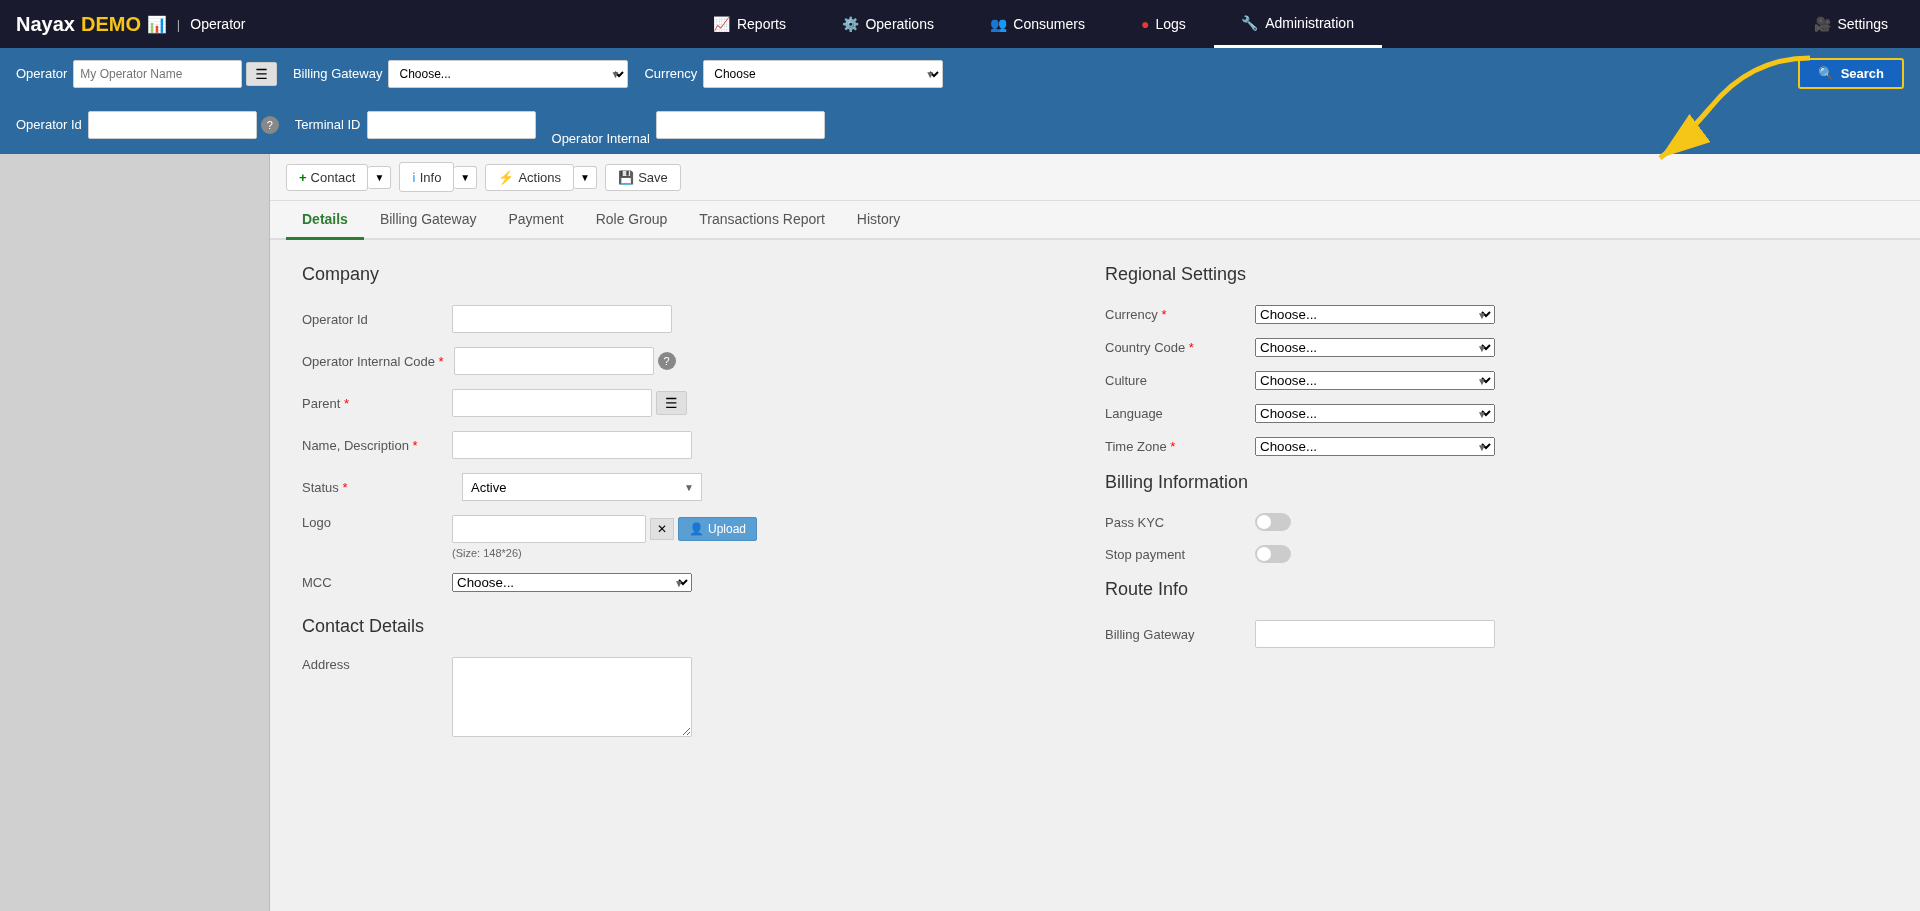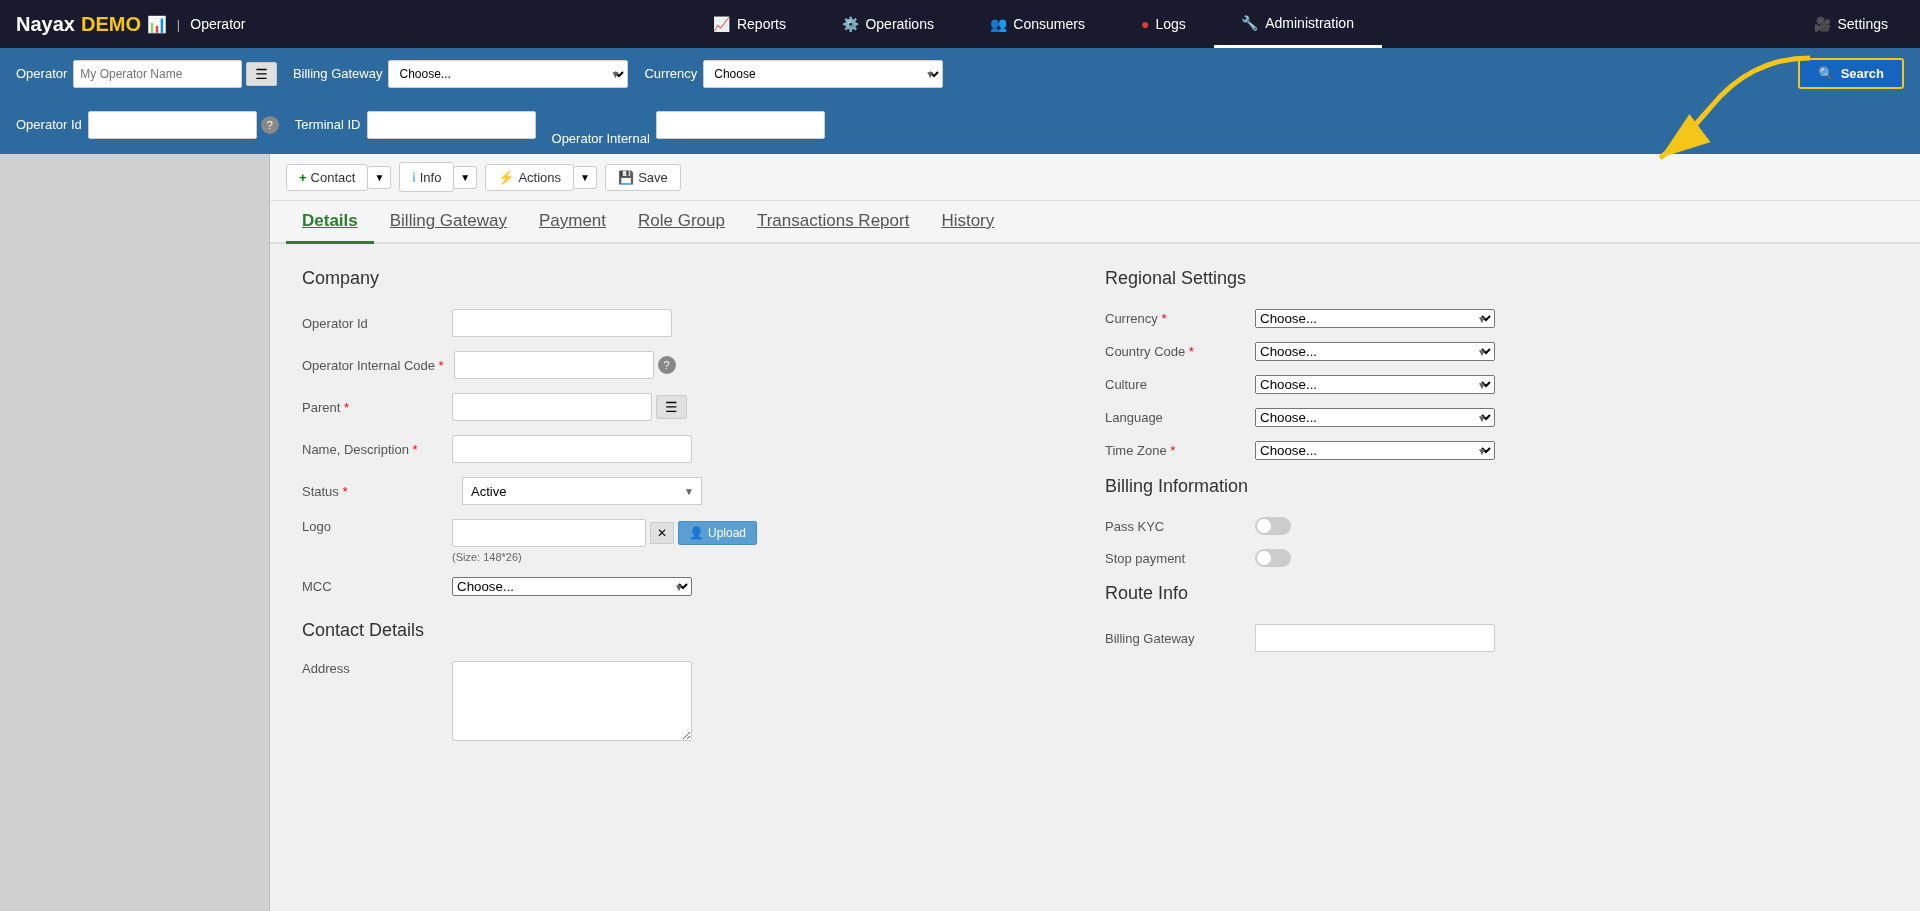--- a/index.html
+++ b/index.html
@@ -158,25 +158,24 @@
     
     .tabs {
       display: flex;
       background: #f5f5f5;
       border-bottom: 2px solid #ddd;
       padding: 0 16px;
     }
     .tab {
       padding: 10px 16px;
       cursor: pointer;
-      font-size: 17px;
+      font-size: 14px;
       color: #555;
       border-bottom: 3px solid transparent;
       margin-bottom: -2px;
-      text-decoration: underline;
     }
     .tab.active { color: #2e7d32; border-bottom: 3px solid #2e7d32; font-weight: bold; }
 
     
     .form-area {
       padding: 24px 32px;
       display: grid;
       grid-template-columns: 1fr 1fr;
       gap: 20px;
     }

